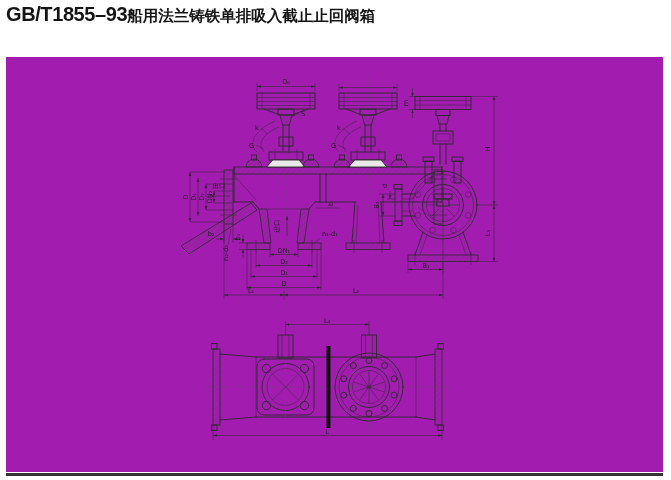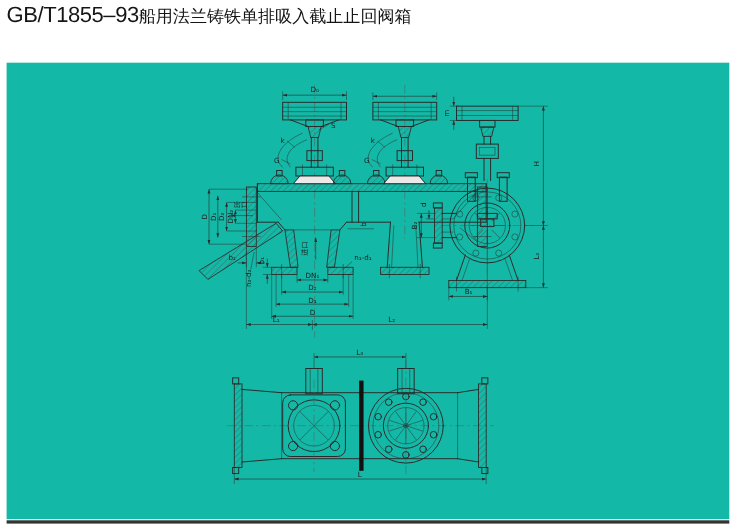--- a/index.html
+++ b/index.html
@@ -1,23 +1,23 @@
 <!DOCTYPE html>
 <html><head>
 <meta charset="utf-8">
 <style>
   html,body{margin:0;padding:0;}
   body{width:671px;height:480px;background:#ffffff;position:relative;overflow:hidden;
        font-family:"Liberation Sans",sans-serif;}
   .page{position:absolute;inset:0;}
   .hdr{position:absolute;left:6px;top:2px;width:660px;color:#151515;}
-  .t1{font-weight:normal;font-size:20px;letter-spacing:-0.4px;white-space:nowrap;line-height:24px;}
+  .t1{font-weight:bold;font-size:20px;letter-spacing:-0.4px;white-space:nowrap;line-height:24px;}
   .t1 .cn{font-size:15.5px;letter-spacing:0;}
   .t2{font-weight:bold;font-size:14px;letter-spacing:-0.2px;white-space:nowrap;line-height:20px;margin-top:2px;}
-  .panel{position:absolute;left:6px;top:57px;width:657px;height:415px;background:#14b8a6;}
+  .panel{position:absolute;left:6px;top:57px;width:657px;height:415px;background:#a21caf;}
   .botrule{position:absolute;left:6px;top:473px;width:657px;height:3px;background:#343434;}
   svg{position:absolute;left:0;top:0;}
   .ln{stroke:#2b2b2b;stroke-width:0.9;fill:none;stroke-linecap:square;}
   .tn{stroke:#2b2b2b;stroke-width:0.45;fill:none;}
   .dm{stroke:#2b2b2b;stroke-width:0.55;fill:none;}
   .cl{stroke:#5a5a5a;stroke-width:0.45;fill:none;stroke-dasharray:8 3 2 3;}
   .ht{stroke:#2b2b2b;stroke-width:0.8;}
   .bg{fill:#e9e9e9;}
   text{font-family:"DejaVu Sans",sans-serif;font-size:6.5px;fill:#1c1c1c;}
 </style>

